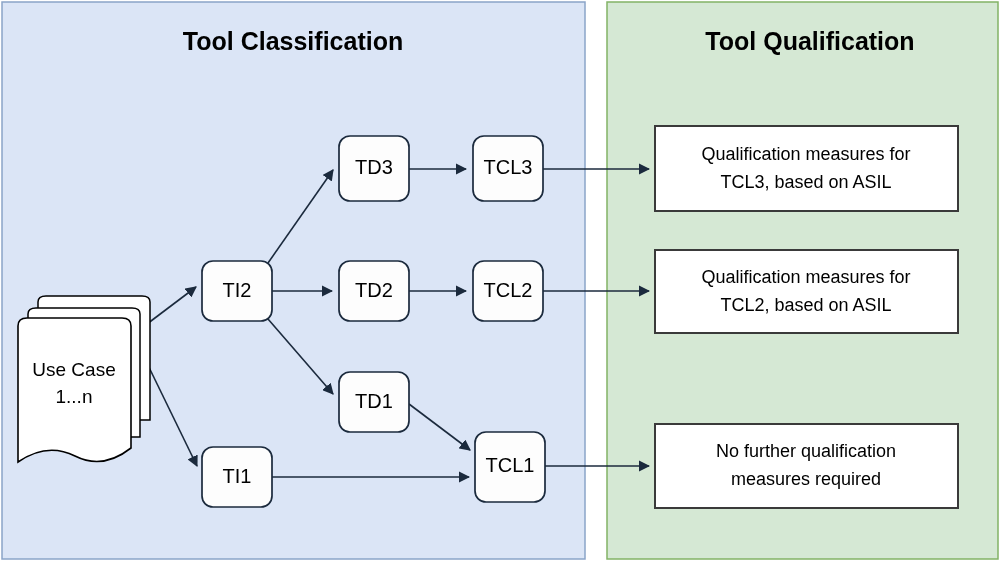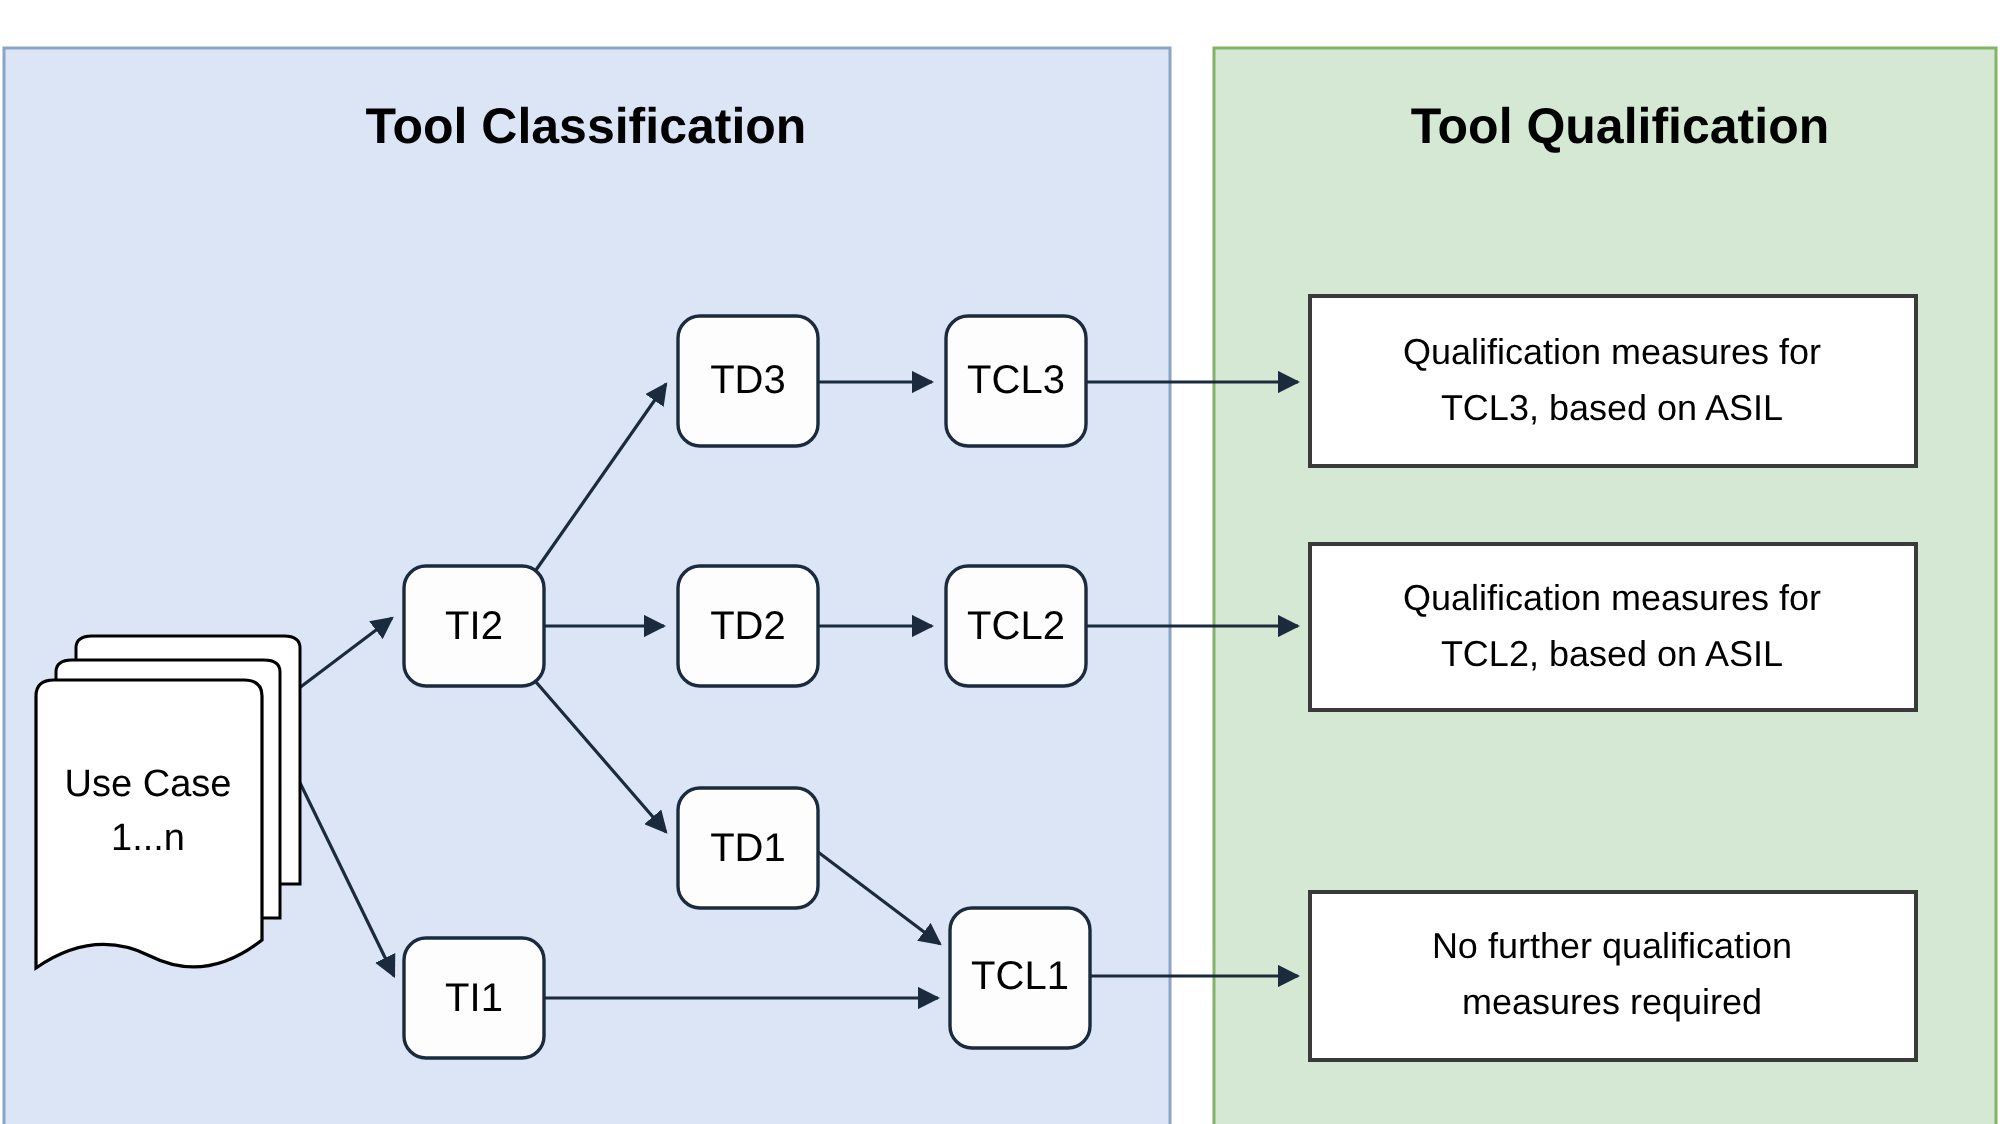--- a/index.html
+++ b/index.html
@@ -10,21 +10,20 @@
   body {
     width: 1000px;
     height: 562px;
     font-family: "Liberation Sans", sans-serif;
     overflow: hidden;
   }
   #diagram-root {
     position: relative;
     width: 1000px;
     height: 496px;
-    margin-top: 22px;
   }
   svg#diagram-svg {
     display: block;
     width: 1000px;
     height: 562px;
   }
   .panel-title {
     font-family: "Liberation Sans", sans-serif;
     font-size: 25px;
     font-weight: bold;

